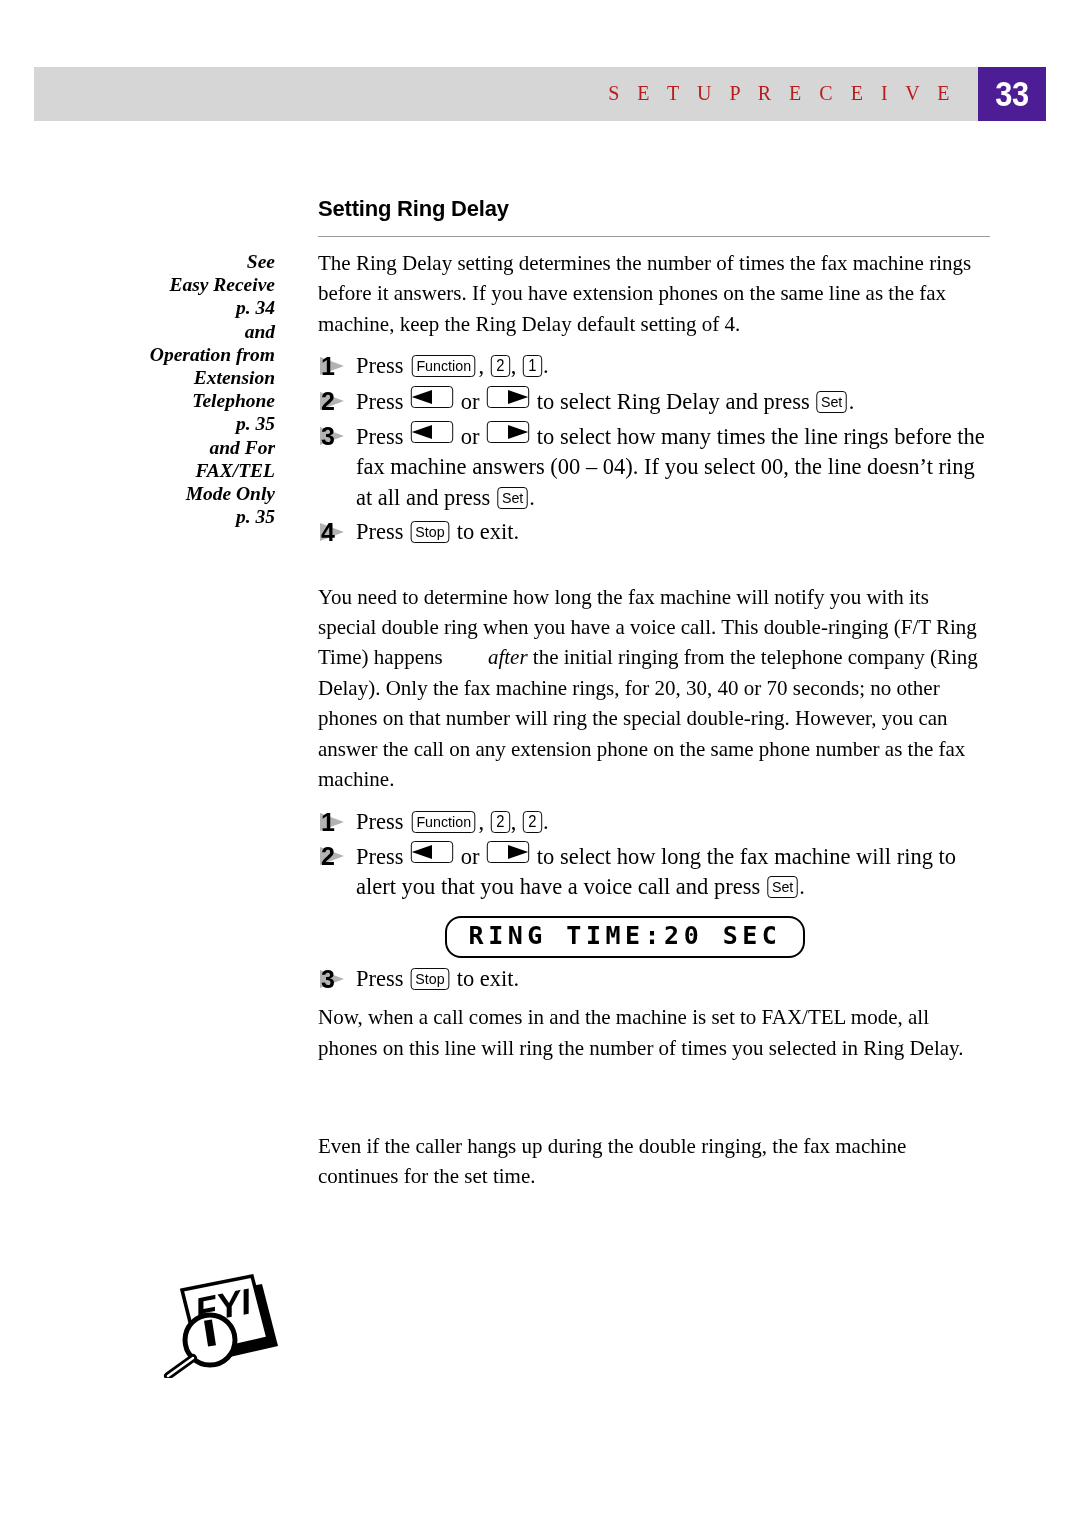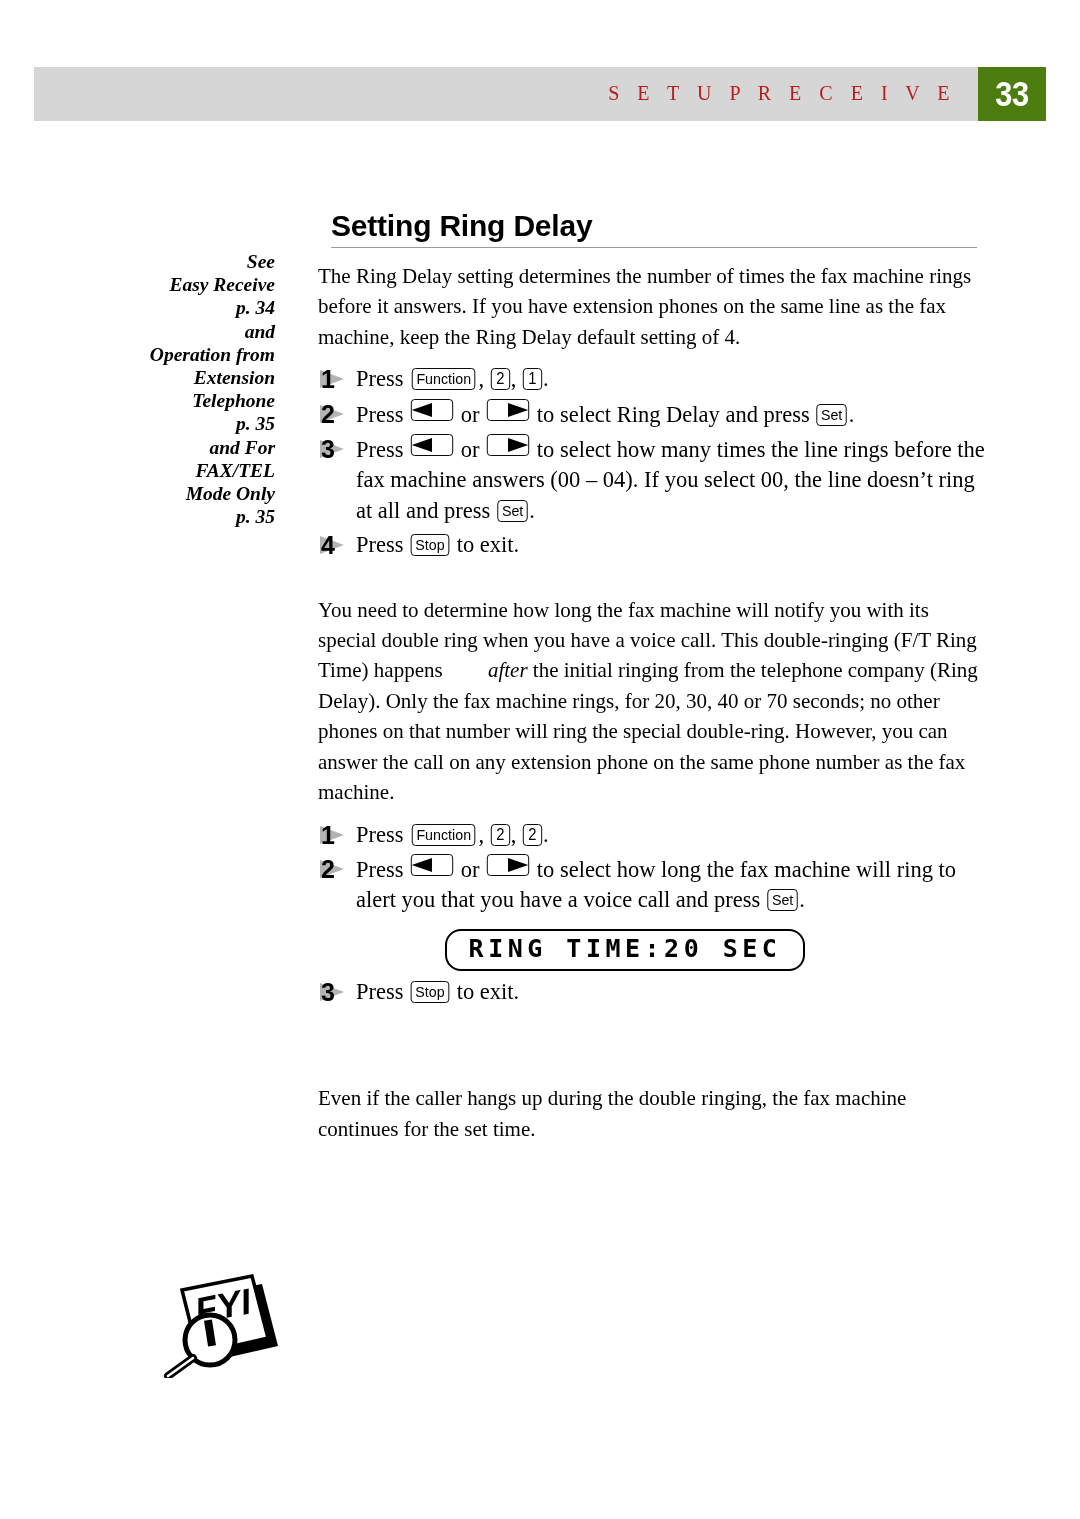--- a/index.html
+++ b/index.html
@@ -42,21 +42,21 @@
     letter-spacing: 6.5px;
     color: #b91c1c;
     white-space: nowrap;
   }
   .page-number-box {
     position: absolute;
     left: 944px;
     top: 0;
     width: 68px;
     height: 54px;
-    background: #4d7c0f;
+    background: #4c1d95;
   }
   .page-number {
     position: absolute;
     left: 0;
     top: 0;
     width: 68px;
     height: 54px;
     display: flex;
     align-items: center;
     justify-content: center;
@@ -88,25 +88,25 @@
 
   .content-col {
     position: absolute;
     left: 318px;
     top: 196px;
     width: 672px;
   }
 
   
   h2.section-heading {
-    margin: 13px;
-    padding: 0 0 4px 0;
+    margin: 0;
+    padding: 0 0 14px 0;
     font-family: "Liberation Sans Narrow", "Liberation Sans", sans-serif;
     font-weight: bold;
-    font-size: 30px;
+    font-size: 22px;
     letter-spacing: -0.2px;
     border-bottom: 1.5px solid #9a9a9a;
     transform-origin: left center;
   }
   .heading-block { margin-bottom: 11px; }
 
   
   p.body-text {
     margin: 0 0 0 0;
     font-family: "Liberation Serif", serif;
@@ -335,20 +335,21 @@
   <div class="step">
     <div class="step-marker">
       <span class="tri"></span>
       <span class="num">3</span>
     </div>
     <div class="step-body"><span>Press </span><span class="key">Stop</span><span> to exit.</span></div>
   </div>
 
   <div class="gap-sm"></div>
 
+  <p class="body-text">Now, when a call comes in and the machine is set to FAX/TEL mode, all phones on this line will ring the number of times you selected in Ring Delay.</p>
 
   <div class="gap-lg"></div>
 
 
   <div class="gap-lg"></div>
 
   <p class="body-text">Even if the caller hangs up during the double ringing, the fax machine continues for the set time.</p>
 
 </div>
 

